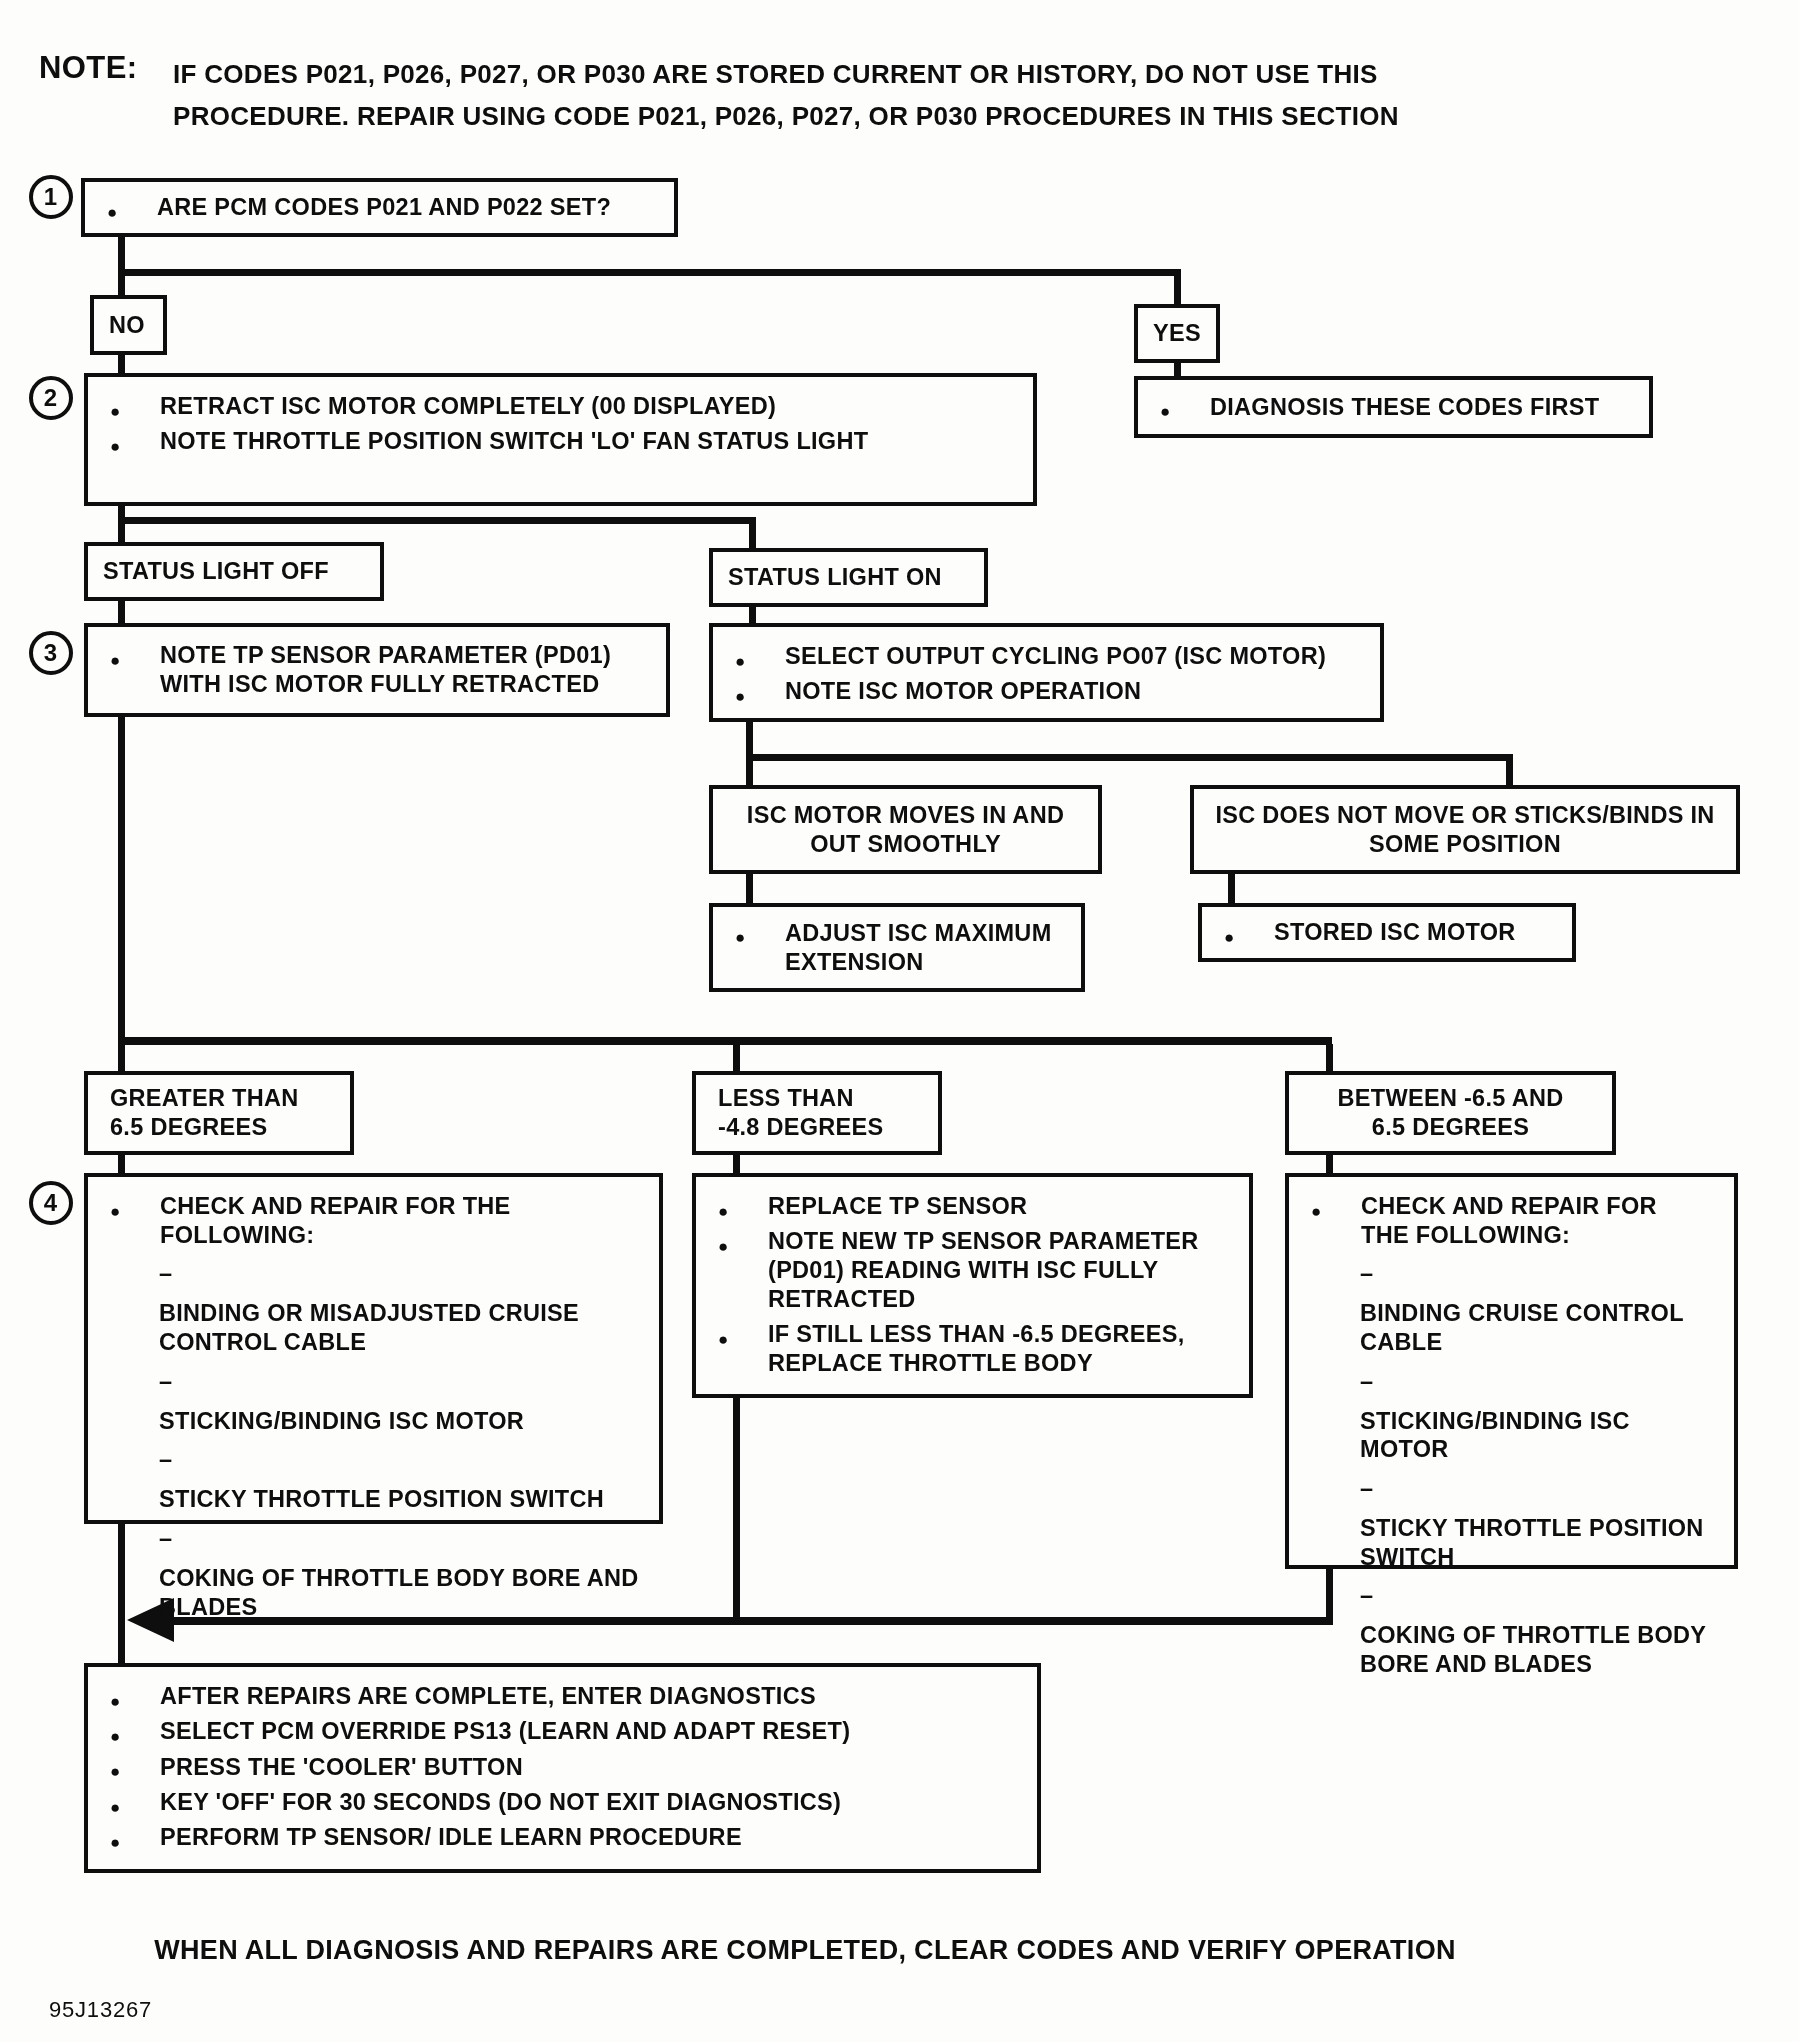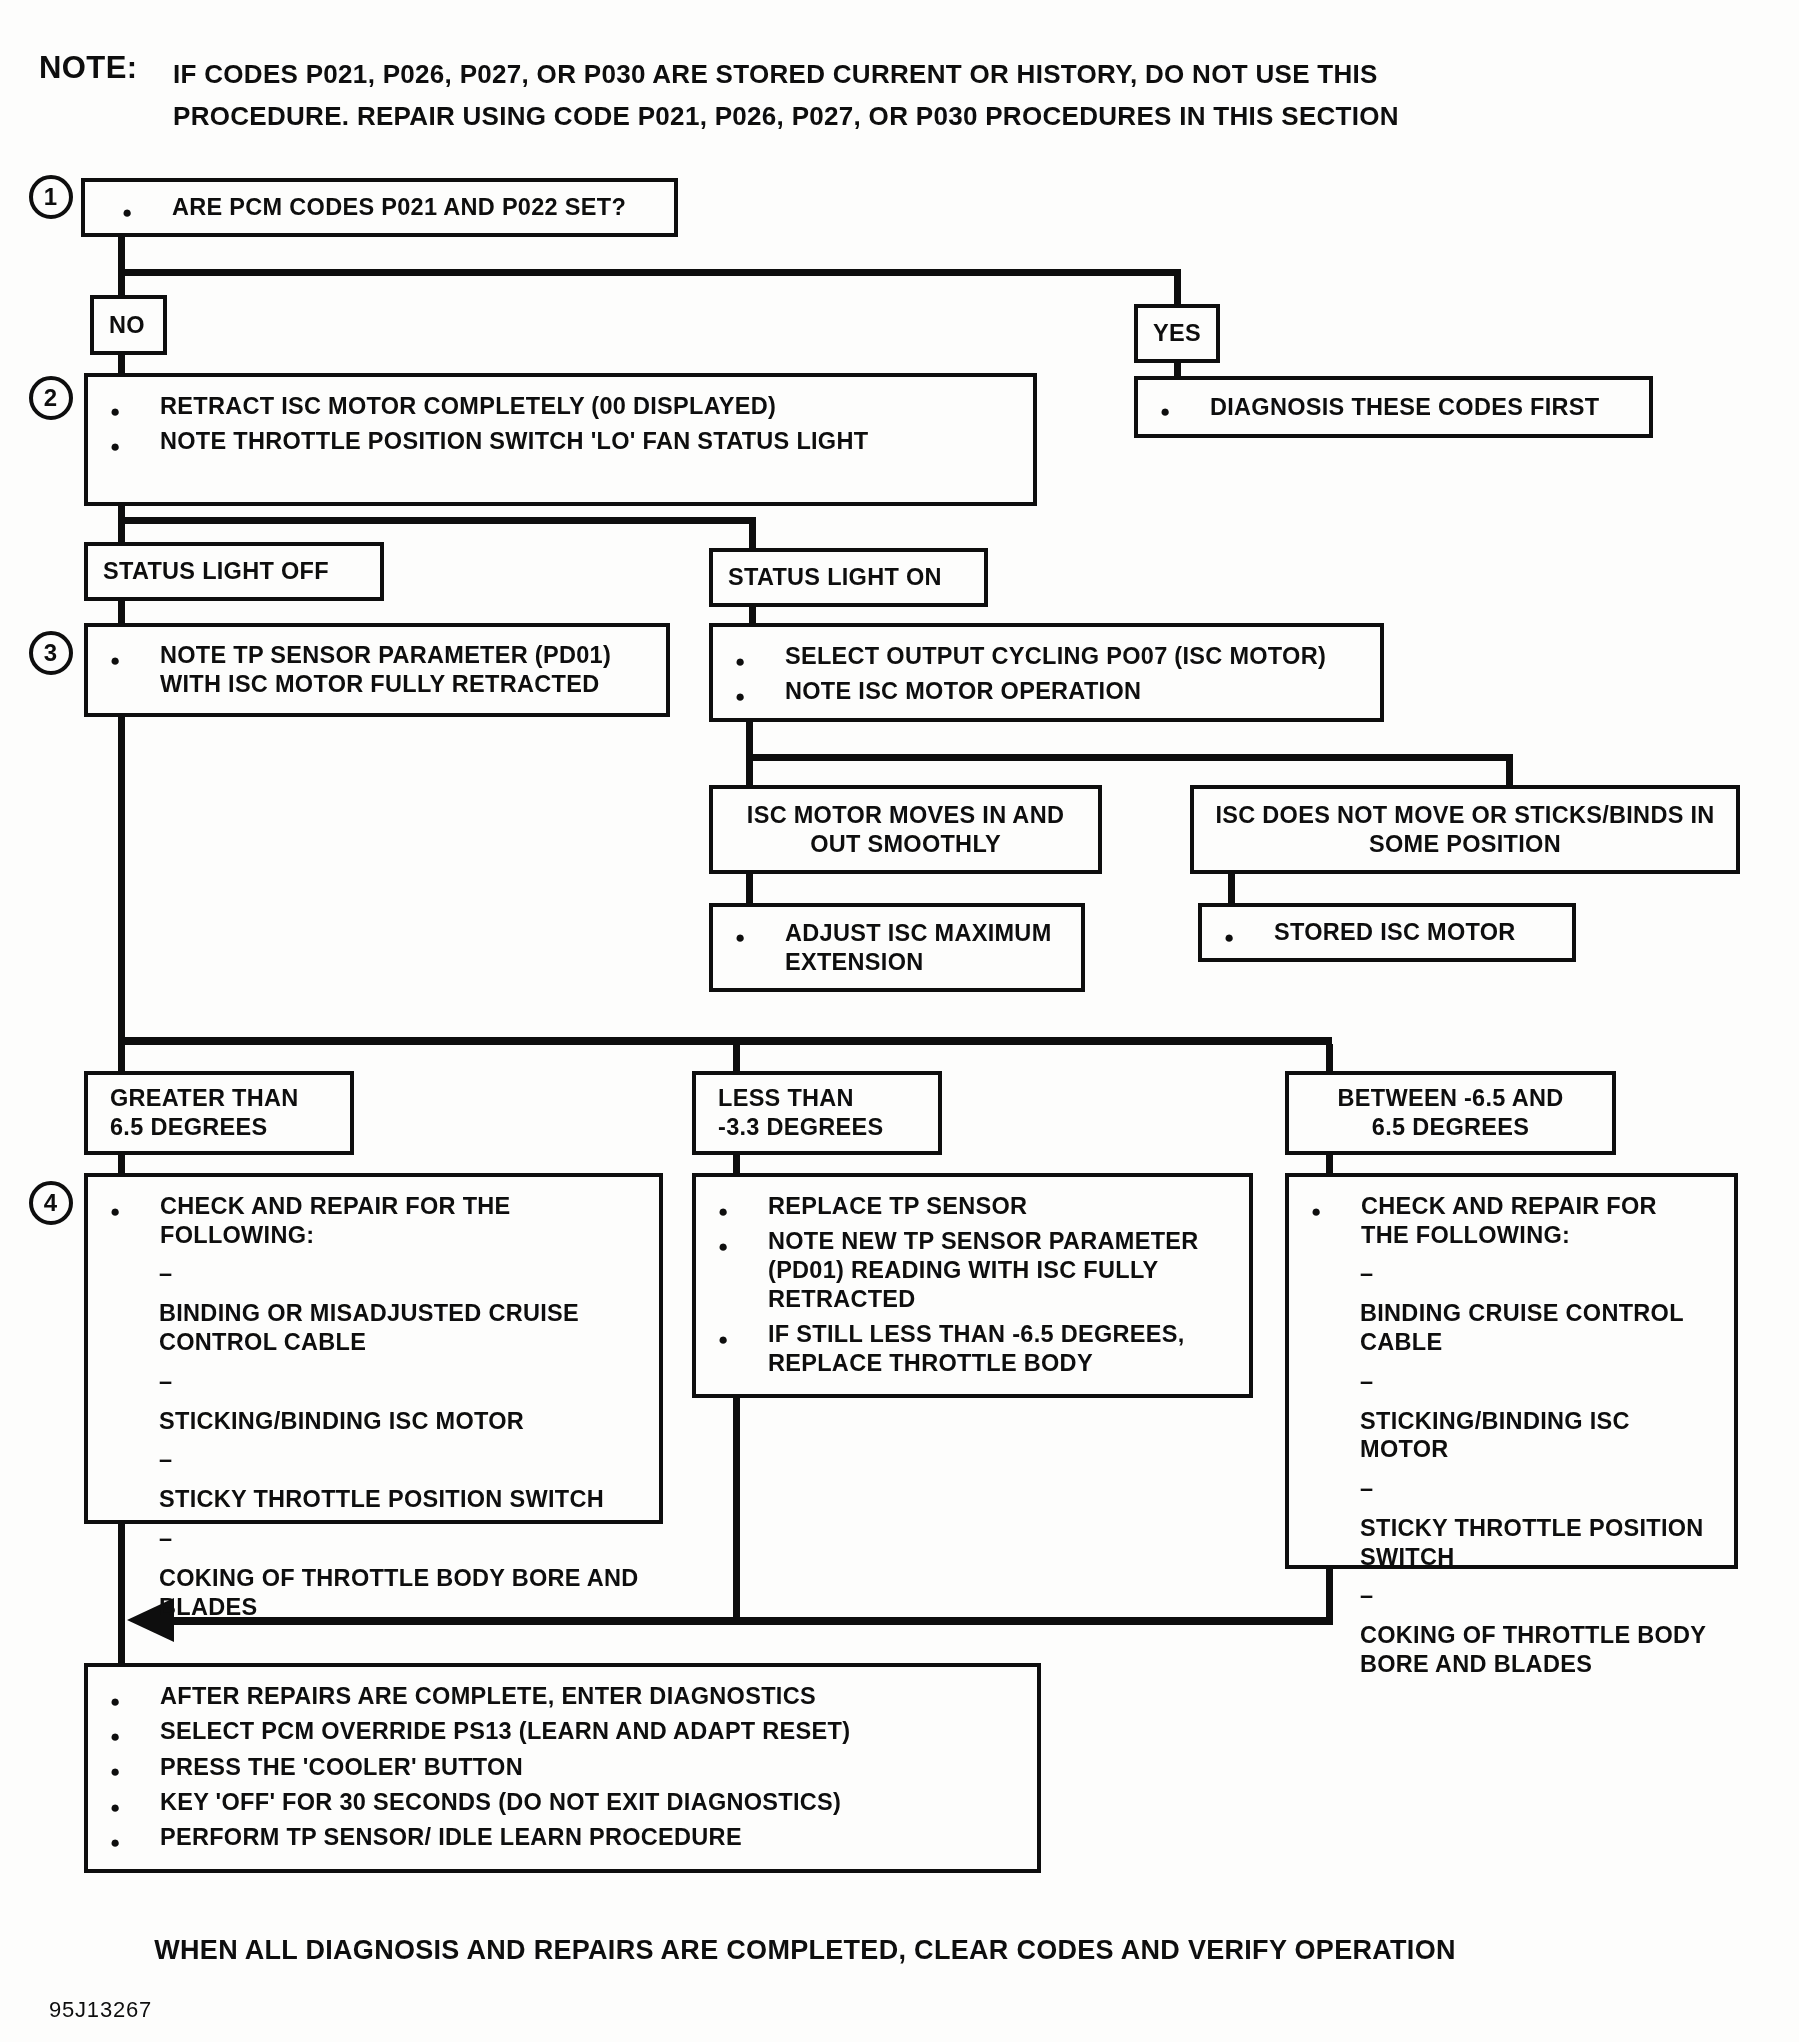--- a/index.html
+++ b/index.html
@@ -97,21 +97,21 @@
   <div class="vline" style="left:118px;top:1151px;width:6.7px;height:25px"></div>
   <div class="vline" style="left:733px;top:1151px;width:6.7px;height:25px"></div>
   <div class="vline" style="left:1326px;top:1151px;width:6.7px;height:25px"></div>
   <div class="vline" style="left:118px;top:1520px;width:6.7px;height:146px"></div>
   <div class="vline" style="left:733px;top:1395px;width:6.7px;height:230px"></div>
   <div class="vline" style="left:1326px;top:1566px;width:6.7px;height:59px"></div>
   <div class="hline" style="left:169px;top:1617px;width:1164px;height:7.6px"></div>
   <div class="arrow-left" style="left:127px;top:1598px"></div>
 
   <div class="box vcenter" style="left:81px;top:178px;width:597px;height:59px">
-    <div class="li" style="margin:15px">
+    <div class="li" style="margin:0">
       <span class="mk"></span>
       <span class="tx">ARE PCM CODES P021 AND P022 SET?</span>
     </div>
   </div>
 
   <div class="box label-box" style="left:90px;top:295px;width:77px;height:60px">
     <span>NO</span>
   </div>
   <div class="box label-box" style="left:1134px;top:304px;width:86px;height:59px">
     <span>YES</span>
@@ -179,21 +179,21 @@
       <span class="tx">STORED ISC MOTOR</span>
     </div>
   </div>
 
   <div class="box two-line" style="left:84px;top:1071px;width:270px;height:84px">
     <div>GREATER THAN</div>
     <div>6.5 DEGREES</div>
   </div>
   <div class="box two-line" style="left:692px;top:1071px;width:250px;height:84px">
     <div>LESS THAN</div>
-    <div>-3.3 DEGREES</div>
+    <div>-4.8 DEGREES</div>
   </div>
   <div class="box two-line centered" style="left:1285px;top:1071px;width:331px;height:84px">
     <div>BETWEEN -6.5 AND</div>
     <div>6.5 DEGREES</div>
   </div>
 
   <div class="box pad" style="left:84px;top:1173px;width:579px;height:351px">
     <div class="li">
       <span class="mk"></span>
       <span class="tx">CHECK AND REPAIR FOR THE FOLLOWING:</span>

